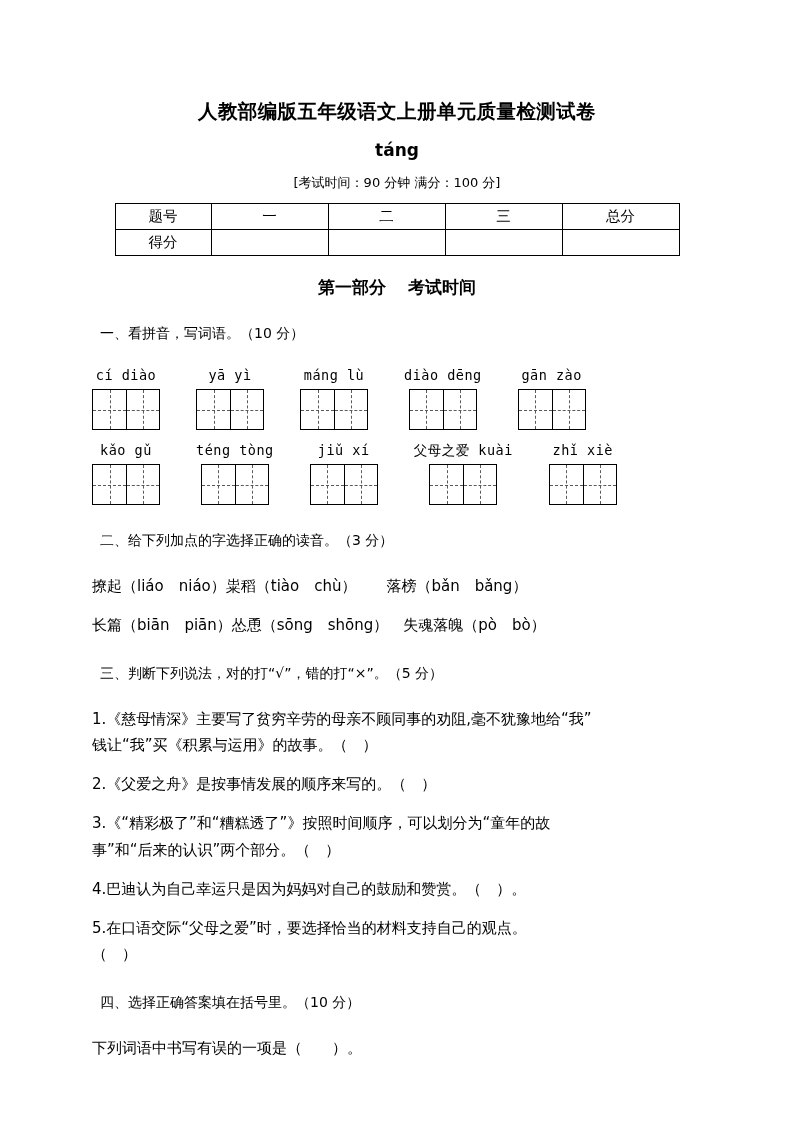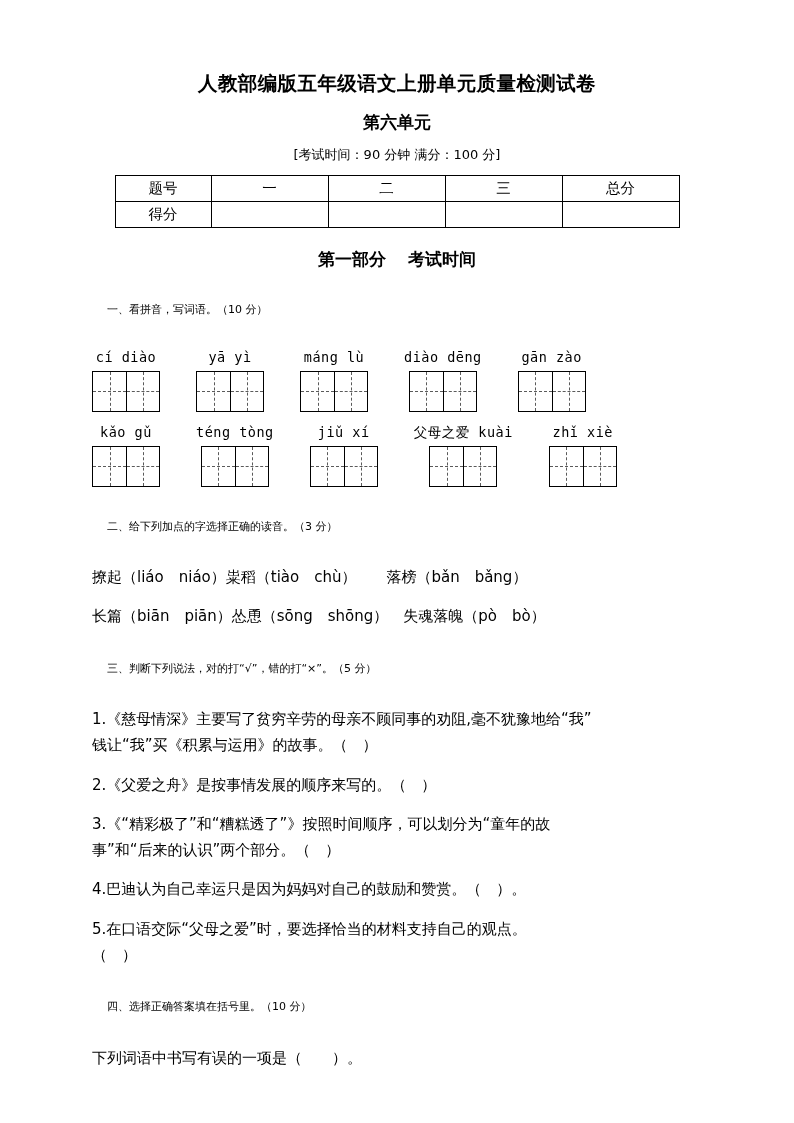--- a/index.html
+++ b/index.html
@@ -24,21 +24,21 @@
     box-sizing: border-box;
   }
 
   
   .doc-title {
     text-align: center;
     font-size: 19.5px;
     font-weight: bold;
     letter-spacing: 0.4px;
     margin: 0;
-    padding-top: 72px;
+    padding-top: 100px;
     line-height: 1.2;
   }
   .doc-subtitle {
     text-align: center;
     font-size: 17px;
     font-weight: bold;
     margin: 0;
     padding-top: 17px;
     line-height: 1.2;
   }
@@ -82,23 +82,23 @@
     padding-top: 20px;
     line-height: 1.3;
   }
   .part-heading .gap { display: inline-block; width: 22px; }
 
   
   .content {
     padding: 0 88px 0 92px;
   }
   .q-title {
-    font-size: 11px;
+    font-size: 14px;
     line-height: 1.5;
-    margin: 15px;
+    margin: 8px;
     padding-top: 17px;
   }
   .q-line {
     font-size: 15px;
     line-height: 1.55;
     margin: 0;
     padding-top: 16px;
     white-space: nowrap;
   }
   .q-line.wrap2 {
@@ -162,21 +162,21 @@
   
   .pin-sp-1 { width: 36px; }
   .pin-sp-2 { width: 36px; }
 </style>
 </head>
 <body>
 
 <div class="page">
 
   <h1 class="doc-title">人教部编版五年级语文上册单元质量检测试卷</h1>
-  <h2 class="doc-subtitle">第六单元</h2>
+  <h2 class="doc-subtitle">táng</h2>
   <p class="exam-meta">[考试时间：90 分钟   满分：100 分]</p>
 
   <div class="score-table-wrap">
     <table class="score-table">
       <tbody>
         <tr>
           <td class="lbl">题号</td>
           <td class="num">一</td>
           <td class="num">二</td>
           <td class="num">三</td>

